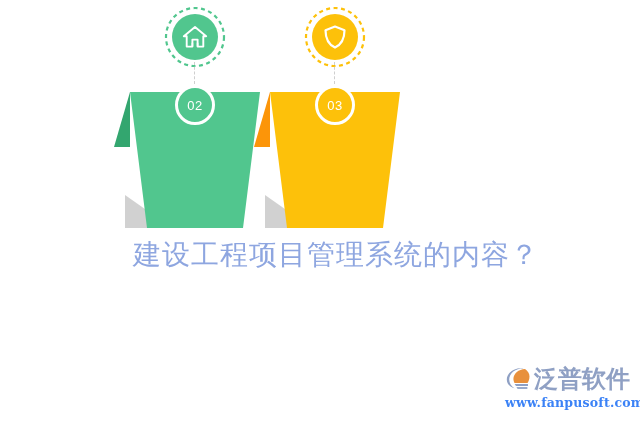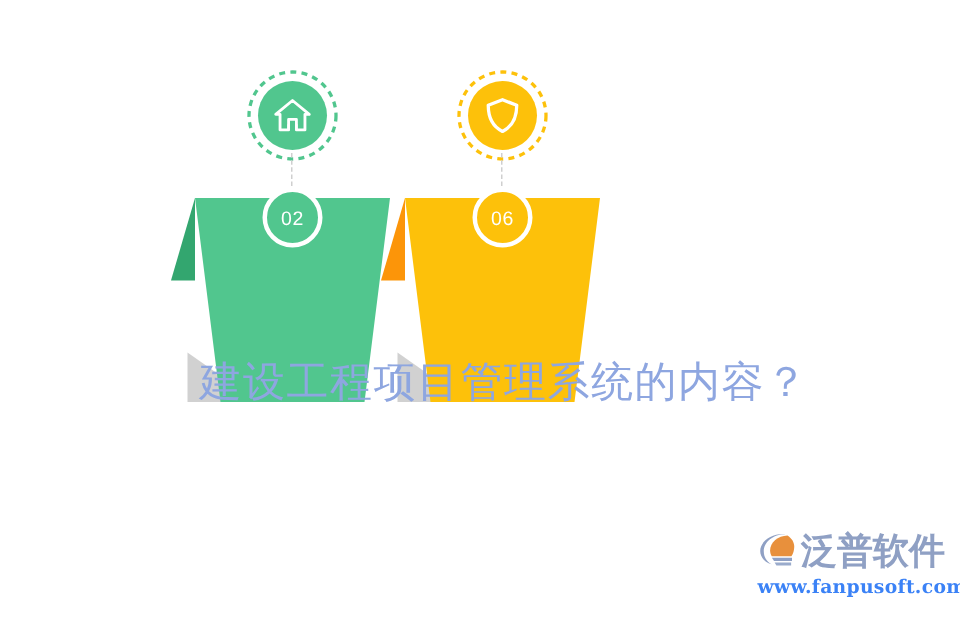--- a/index.html
+++ b/index.html
@@ -20,21 +20,20 @@
     background: #ffffff;
   }
 
   
   .info-group {
     position: absolute;
     left: 0;
     top: 0;
     width: 640px;
     height: 240px;
-    margin-top: 40px;
   }
 
   .banner-unit {
     position: absolute;
     top: 0;
     width: 300px;
     height: 240px;
   }
   .banner-unit.green { left: 40px; }
   .banner-unit.yellow { left: 180px; }
@@ -87,21 +86,21 @@
     line-height: 46px;
     letter-spacing: 1px;
     white-space: nowrap;
   }
   .headline .line { display: block; padding-left: 32px; }
 
   
   .logo {
     position: absolute;
     left: 503px;
-    top: 352px;
+    top: 364px;
     width: 134px;
     height: 48px;
   }
   .logo-row {
     display: flex;
     align-items: center;
     height: 30px;
   }
   .logo-mark {
     width: 30px;
@@ -187,21 +186,21 @@
         </svg>
         <svg width="24" height="26" viewBox="0 0 24 26" style="position:relative;z-index:2;">
           <path d="M12 2.5 L21.5 6.2 C21.5 14.5 18.6 20.4 12 23.6
                    C5.4 20.4 2.5 14.5 2.5 6.2 Z" fill="none" stroke="#ffffff" stroke-width="2.2" stroke-linejoin="round"></path>
         </svg>
       </div>
 
       <div class="connector" style="left:154px; top:62px;"></div>
 
       <div class="num-badge" style="left:135px; top:85px; background:#fdc10a;">
-        <span>06</span>
+        <span>03</span>
       </div>
 
     </div>
   </div>
 
   <div class="headline">
     <span class="line">建设工程项目管理系统的内容？</span>
   </div>
 
   <div class="logo">

